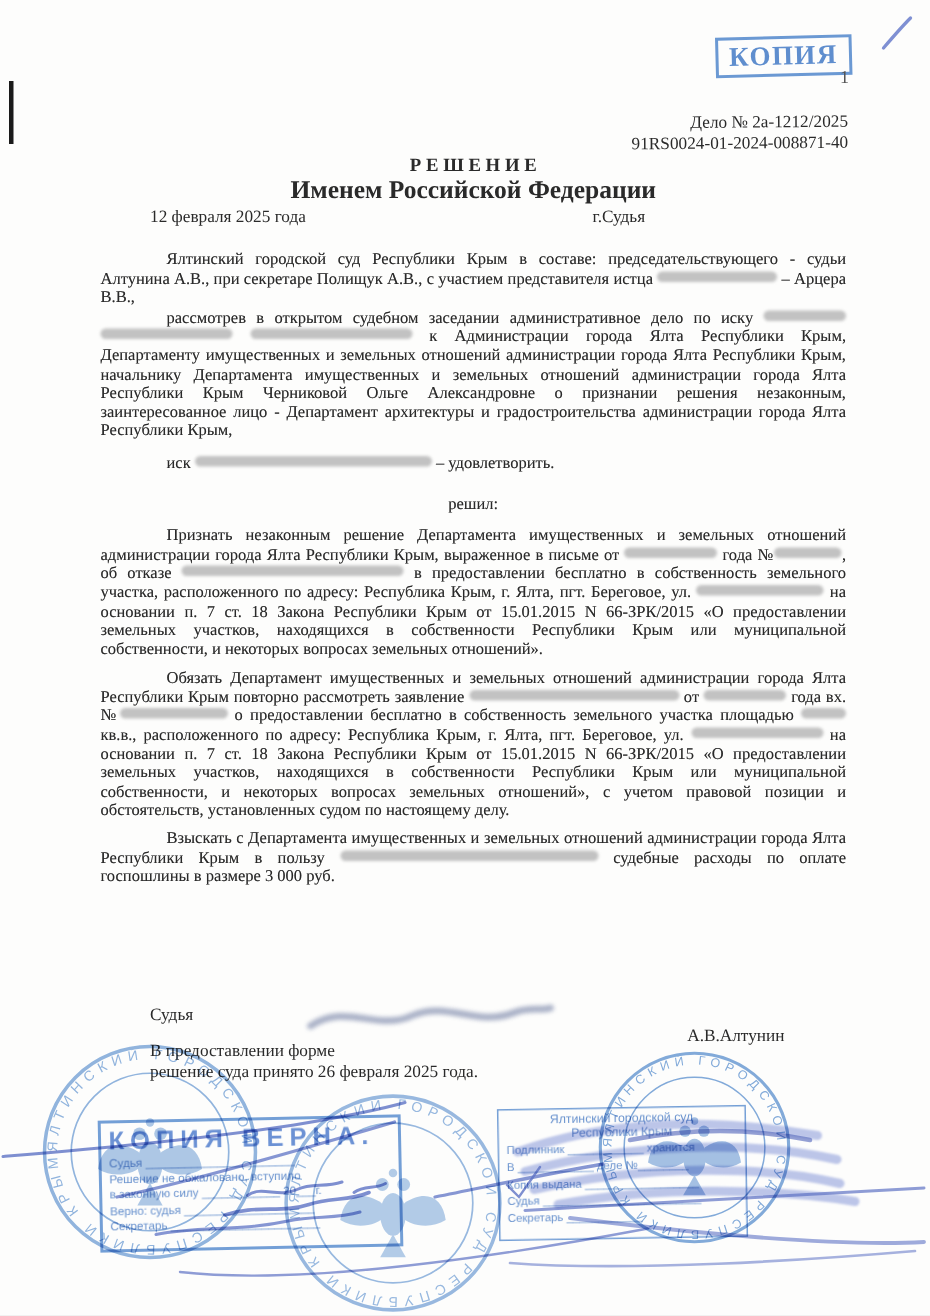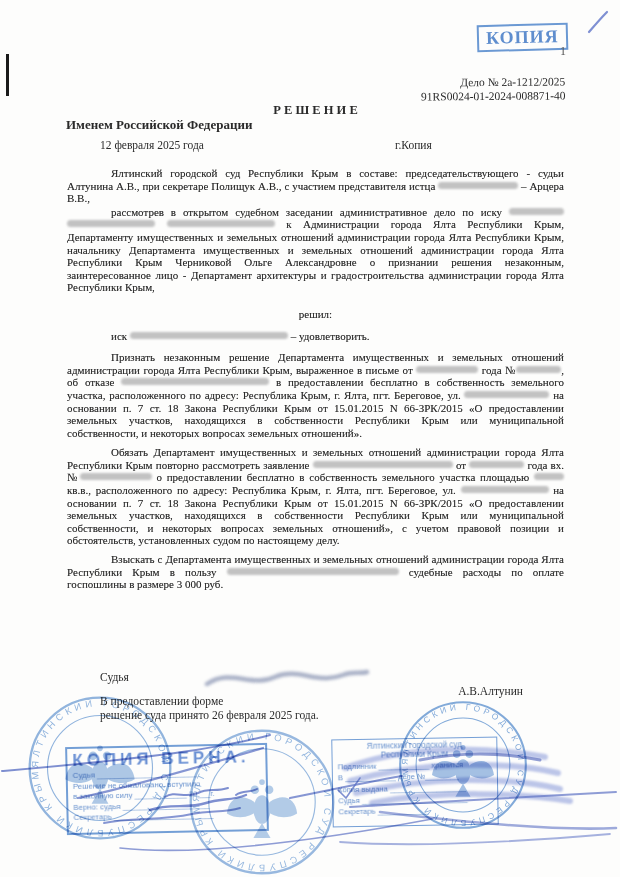--- a/index.html
+++ b/index.html
@@ -8,21 +8,21 @@
   
   .artifact-bar{position:absolute;left:6px;top:54px;width:3px;height:42px;background:#1a1a1a;filter:blur(.4px);}
   
   .kopiya{position:absolute;left:477px;top:24px;padding:1px 7px;border:2.5px solid #5c8fd2;color:#4f83cc;
           font-size:18px;font-weight:bold;letter-spacing:1px;transform:rotate(-1.5deg);opacity:.9;
           mix-blend-mode:multiply;}
   .pen-slash{position:absolute;left:583px;top:8px;}
   .pagenum{position:absolute;left:560px;top:44px;font-size:12px;color:#555;}
   .caseblock{position:absolute;right:55px;top:76px;text-align:right;font-size:11.5px;line-height:13.5px;transform:rotate(-.4deg);}
   .doctitle{position:absolute;left:66px;width:499px;top:103px;text-align:center;font-weight:bold;font-size:12.5px;}
-  .docsubtitle{position:absolute;left:66px;width:499px;top:117px;font-weight:bold;font-size:13px;}
+  .docsubtitle{position:absolute;left:66px;width:499px;top:117px;text-align:center;font-weight:bold;font-size:17px;}
   .daterow{position:absolute;left:66px;width:499px;top:139px;font-size:11.5px;}
   .ddate{position:absolute;left:34px;}
   .dcity{position:absolute;left:329px;}
   
   .bodytext{position:absolute;left:66px;top:166px;width:499px;}
   .para{margin:1px;text-indent:44px;text-align:justify;font-size:11px;line-height:12.6px;
         text-shadow:0 0 .4px rgba(40,40,40,.45);}
   .para.center{text-align:center;text-indent:0;}
   .redact{display:inline-block;height:7px;border-radius:4px;background:#c2c2c2;filter:blur(1.1px);
           vertical-align:baseline;transform:translateY(-1px);}
@@ -67,28 +67,28 @@
   <div class="caseblock">
     <div>Дело № 2а-1212/2025</div>
     <div>91RS0024-01-2024-008871-40</div>
   </div>
 
   <div class="doctitle">Р Е Ш Е Н И Е</div>
   <div class="docsubtitle">Именем Российской Федерации</div>
 
   <div class="daterow">
     <span class="ddate">12 февраля 2025 года</span>
-    <span class="dcity">г.Копия</span>
+    <span class="dcity">г.Судья</span>
   </div>
 
   <div id="paragraphs" class="bodytext">
       <p class="para">Ялтинский городской суд Республики Крым в составе: председательствующего - судьи Алтунина А.В., при секретаре Полищук А.В., с участием представителя истца <span class="redact" style="width: 80px;"></span> – Арцера В.В.,</p>
       <p class="para">рассмотрев в открытом судебном заседании административное дело по иску <span class="redact" style="width: 55px;"></span> <span class="redact" style="width: 88px;"></span> <span class="redact" style="width: 108px;"></span> к Администрации города Ялта Республики Крым, Департаменту имущественных и земельных отношений администрации города Ялта Республики Крым, начальнику Департамента имущественных и земельных отношений администрации города Ялта Республики Крым Черниковой Ольге Александровне о признании решения незаконным, заинтересованное лицо - Департамент архитектуры и градостроительства администрации города Ялта Республики Крым,</p>
+      <p class="para" style="margin-top: 9px;">иск <span class="redact" style="width: 158px;"></span> – удовлетворить.</p>
       <p class="para center" style="margin-top: 14px;">решил:</p>
-      <p class="para" style="margin-top: 9px;">иск <span class="redact" style="width: 158px;"></span> – удовлетворить.</p>
       <p class="para" style="margin-top: 9px;">Признать незаконным решение Департамента имущественных и земельных отношений администрации города Ялта Республики Крым, выраженное в письме от <span class="redact" style="width: 62px;"></span> года №<span class="redact" style="width: 45px;"></span>, об отказе <span class="redact" style="width: 148px;"></span> в предоставлении бесплатно в собственность земельного участка, расположенного по адресу: Республика Крым, г. Ялта, пгт. Береговое, ул. <span class="redact" style="width: 85px;"></span> на основании п. 7 ст. 18 Закона Республики Крым от 15.01.2015 N 66-ЗРК/2015 «О предоставлении земельных участков, находящихся в собственности Республики Крым или муниципальной собственности, и некоторых вопросах земельных отношений».</p>
       <p class="para" style="margin-top: 7px;">Обязать Департамент имущественных и земельных отношений администрации города Ялта Республики Крым повторно рассмотреть заявление <span class="redact" style="width: 140px;"></span> от <span class="redact" style="width: 55px;"></span> года вх. №<span class="redact" style="width: 72px;"></span> о предоставлении бесплатно в собственность земельного участка площадью <span class="redact" style="width: 30px;"></span> кв.в., расположенного по адресу: Республика Крым, г. Ялта, пгт. Береговое, ул. <span class="redact" style="width: 88px;"></span> на основании п. 7 ст. 18 Закона Республики Крым от 15.01.2015 N 66-ЗРК/2015 «О предоставлении земельных участков, находящихся в собственности Республики Крым или муниципальной собственности, и некоторых вопросах земельных отношений», с учетом правовой позиции и обстоятельств, установленных судом по настоящему делу.</p>
       <p class="para" style="margin-top: 6px;">Взыскать с Департамента имущественных и земельных отношений администрации города Ялта Республики Крым в пользу <span class="redact" style="width: 172px;"></span> судебные расходы по оплате госпошлины в размере 3 000 руб.</p>
     </div>
 
   <div class="sigrow">
     <span class="siglabel">Судья</span>
     <svg class="sigsquiggle" width="170" height="28" viewBox="0 0 170 28">
       <path d="M6,20 C30,4 50,24 74,13 C98,3 116,21 142,11 C152,7 160,10 166,8" fill="none" stroke="#9aa3bd" stroke-width="4.5" stroke-linecap="round"></path>
     </svg>

